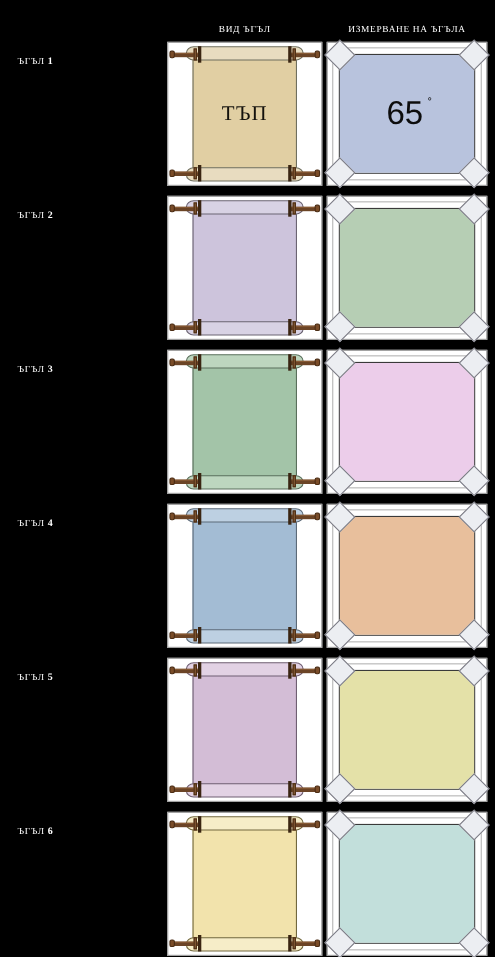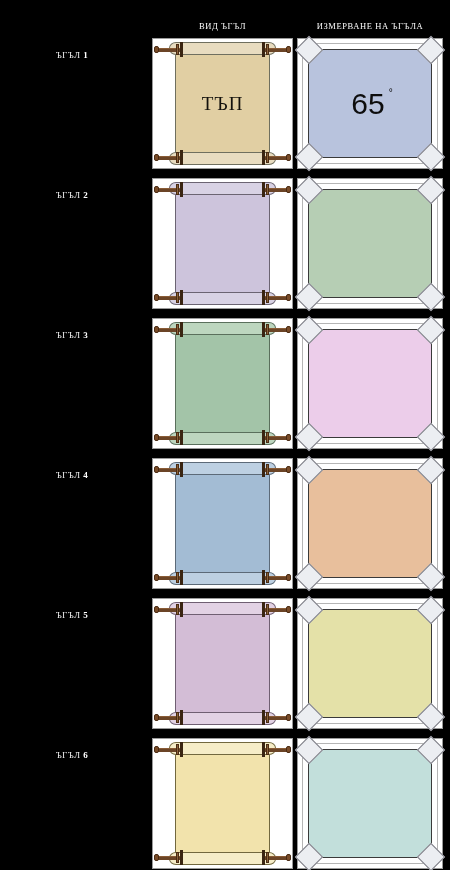--- a/index.html
+++ b/index.html
@@ -46,24 +46,24 @@
     left: 0;
     width: 450px;
   }
   .row {
     position: relative;
     height: 140px;
     width: 450px;
   }
   .row-label {
     position: absolute;
-    left: 5px;
+    left: 16px;
     top: 14px;
     width: 142px;
-    text-align: center;
+    text-align: left;
     padding-right: 8px;
     box-sizing: border-box;
     font-family: "Liberation Serif", serif;
     font-size: 8.5px;
     letter-spacing: 0.5px;
     text-transform: uppercase;
     font-variant: small-caps;
     color: #ffffff;
     white-space: nowrap;
   }

